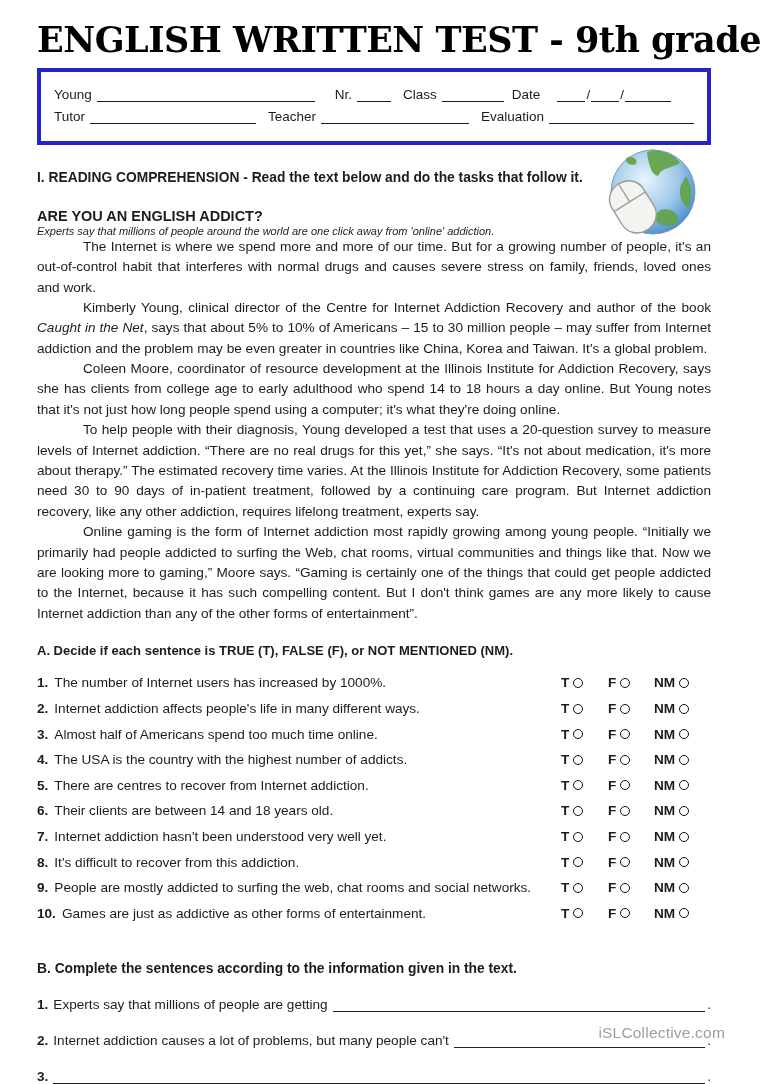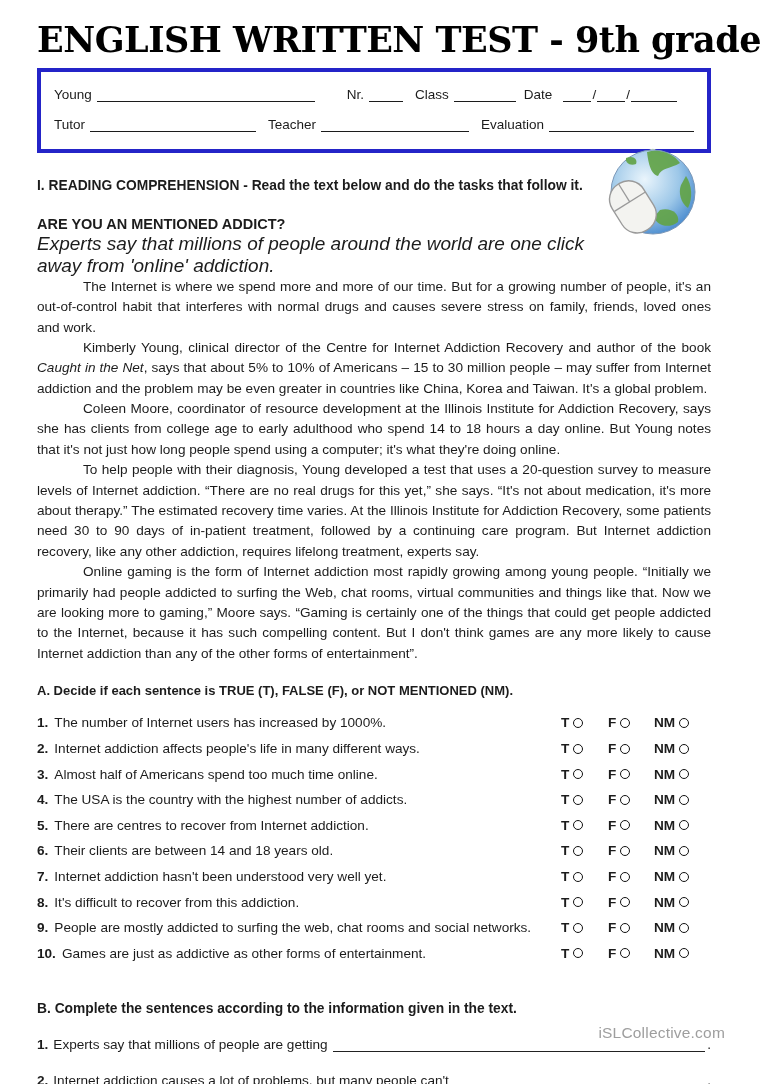--- a/index.html
+++ b/index.html
@@ -25,40 +25,40 @@
     white-space: nowrap;
   }
 
   
   .id-box {
     margin-top: 9px;
     border: 4px solid #2424c8;
     padding: 15px 13px 17px 13px;
   }
   .id-row { display: flex; align-items: flex-end; font-size: 13.5px; }
-  .id-row + .id-row { margin-top: 15px; }
+  .id-row + .id-row { margin-top: 7px; }
   .id-label { white-space: nowrap; margin-right: 5px; }
   .blank {
     display: inline-block;
     border-bottom: 1.5px solid #1c1c1c;
     height: 14px;
   }
   .blank.grow { flex: 1 1 auto; }
-  .gap16 { margin-left: 32px; } .gap12 { margin-left: 12px; } .gap8 { margin-left: 8px; }
+  .gap16 { margin-left: 20px; } .gap12 { margin-left: 12px; } .gap8 { margin-left: 8px; }
   .slash { margin: 0 1px; }
 
   
   .section-heading {
     margin: 25px 0 0 0;
     font-size: 13.8px;
     font-weight: bold;
     width: 585px;
   }
   .text-title { margin: 23px 0 1px 0; font-size: 14.5px; font-weight: bold; }
-  .subtitle { margin: 0; font-size: 19px; font-style: italic; width: 580px; }
+  .subtitle { margin: 0; font-size: 11px; font-style: italic; width: 580px; }
   .para {
     margin: 0;
     font-size: 13.6px;
     line-height: 1.5;
     text-align: justify;
     text-indent: 46px;
   }
   .book-title { font-style: italic; }
 
   
@@ -111,21 +111,21 @@
   <h1 class="doc-title">ENGLISH WRITTEN TEST - 9th grade</h1>
 
   <div class="id-box">
     <div class="id-row">
       <span class="id-label">Young</span>
       <span class="blank grow" style="max-width:218px;"></span>
       <span class="id-label gap16">Nr.</span>
       <span class="blank" style="width:34px;"></span>
       <span class="id-label gap12">Class</span>
       <span class="blank" style="width:62px;"></span>
-      <span class="id-label gap8" style="margin-right:11px;">Date</span>
+      <span class="id-label gap8" style="margin-right:17px;">Date</span>
       <span class="blank" style="width:28px;"></span>
       <span class="slash">/</span>
       <span class="blank" style="width:28px;"></span>
       <span class="slash">/</span>
       <span class="blank" style="width:46px;"></span>
     </div>
     <div class="id-row">
       <span class="id-label">Tutor</span>
       <span class="blank" style="width:166px;"></span>
       <span class="id-label gap12">Teacher</span>
@@ -156,21 +156,21 @@
 
     <g transform="rotate(-32 33 62)">
       <rect x="15" y="34" width="37" height="54" rx="17.5" fill="#f3f3f0" stroke="#9a9a9a" stroke-width="1.4"></rect>
       <line x1="15.5" y1="55" x2="51.5" y2="55" stroke="#9a9a9a" stroke-width="1.3"></line>
       <line x1="33.5" y1="34" x2="33.5" y2="55" stroke="#9a9a9a" stroke-width="1.3"></line>
     </g>
   </svg>
 
   <p class="section-heading">I. READING COMPREHENSION - Read the text below and do the tasks that follow it.</p>
 
-  <p class="text-title">ARE YOU AN MENTIONED ADDICT?</p>
+  <p class="text-title">ARE YOU AN ENGLISH ADDICT?</p>
   <p class="subtitle">Experts say that millions of people around the world are one click away from 'online' addiction.</p>
 
   <p class="para">The Internet is where we spend more and more of our time. But for a growing number of people, it's an out-of-control habit that interferes with normal drugs and causes severe stress on family, friends, loved ones and work.</p>
   <p class="para"><span>Kimberly Young, clinical director of the Centre for Internet Addiction Recovery and author of the book </span><span class="book-title">Caught in the Net</span><span>, says that about 5% to 10% of Americans – 15 to 30 million people – may suffer from Internet addiction and the problem may be even greater in countries like China, Korea and Taiwan. It's a global problem.</span></p>
   <p class="para">Coleen Moore, coordinator of resource development at the Illinois Institute for Addiction Recovery, says she has clients from college age to early adulthood who spend 14 to 18 hours a day online. But Young notes that it's not just how long people spend using a computer; it's what they're doing online.</p>
   <p class="para">To help people with their diagnosis, Young developed a test that uses a 20-question survey to measure levels of Internet addiction. “There are no real drugs for this yet,” she says. “It's not about medication, it's more about therapy.” The estimated recovery time varies. At the Illinois Institute for Addiction Recovery, some patients need 30 to 90 days of in-patient treatment, followed by a continuing care program. But Internet addiction recovery, like any other addiction, requires lifelong treatment, experts say.</p>
   <p class="para">Online gaming is the form of Internet addiction most rapidly growing among young people. “Initially we primarily had people addicted to surfing the Web, chat rooms, virtual communities and things like that. Now we are looking more to gaming,” Moore says. “Gaming is certainly one of the things that could get people addicted to the Internet, because it has such compelling content. But I don't think games are any more likely to cause Internet addiction than any of the other forms of entertainment”.</p>
 
   <p class="task-heading">A. Decide if each sentence is TRUE (T), FALSE (F), or NOT MENTIONED (NM).</p>
 

